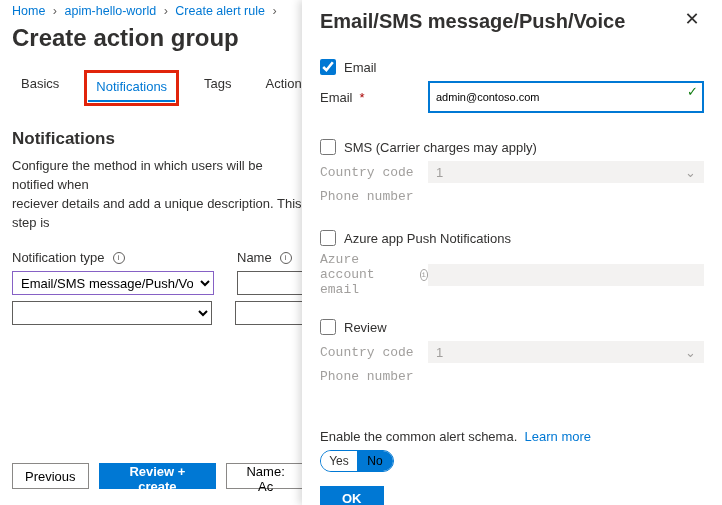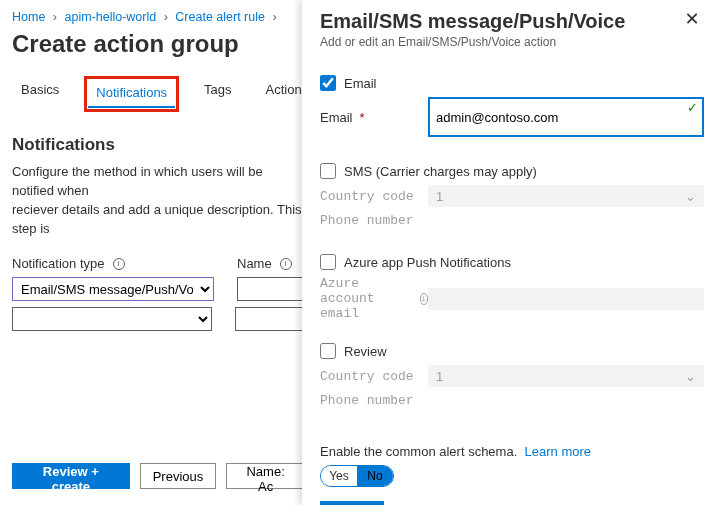--- a/index.html
+++ b/index.html
@@ -1,19 +1,19 @@
 <!DOCTYPE html>
 <html><head>
 <meta charset="utf-8">
 <style>
   * { box-sizing: border-box; }
   html, body { margin: 0; padding: 0; font-family: "Segoe UI", Arial, sans-serif; font-size: 13px; color: #323130; background: #fff; width: 722px; height: 505px; overflow: hidden; position: relative; }
   a { color: #0078d4; text-decoration: none; }
 
-  .left-pane { position: absolute; left: 0; top: 0; width: 305px; height: 505px; padding: 10px 0 0 12px; }
+  .left-pane { position: absolute; left: 0; top: 0; width: 305px; height: 505px; padding: 4px 0 0 12px; }
   .breadcrumb { font-size: 12.5px; }
   .breadcrumb span.sep { color: #605e5c; margin: 0 4px; }
 
   h1.title { font-size: 24px; font-weight: 600; margin: 6px 0 18px 0; }
 
   .tabs { display: flex; gap: 16px; border-bottom: 1px solid transparent; margin-bottom: 22px; }
   .tab { font-size: 13px; padding: 6px 9px 8px 9px; cursor: pointer; color: #323130; }
   .tab.active { color: #0078d4; border-bottom: 2px solid #0078d4; }
   .tab-highlight { border: 3px solid #e1240b; padding: 1px; display: inline-block; }
   .tab-highlight .tab { padding: 5px 8px 6px 8px; }
@@ -45,30 +45,30 @@
   .section-block { margin-top:26px; }
   .section-block.tight { margin-top:22px; }
   .chk-line { display:flex; align-items:center; gap:8px; font-size:13px; }
   input[type=checkbox] { width:16px; height:16px; margin:0; accent-color:#0078d4; }
   .field-row { display:flex; align-items:center; margin-top:6px; font-size:13px; }
   .field-label { width:108px; color:#323130; display:flex; align-items:center; gap:4px; }
   .field-label.disabled { color:#a19f9d;font-family:Liberation Mono, monospace; }
   .req { color:#a80000; margin-left:3px; }
 
   .email-input-wrap { position:relative; flex:1; }
-  .email-input { width:100%; height:40px; border:2px solid #0078d4; padding:0 33px 0 6px; font-family:inherit; font-size:13px; outline:none; }
+  .email-input { width:100%; height:32px; border:2px solid #0078d4; padding:0 33px 0 6px; font-family:inherit; font-size:11px; outline:none; }
   .check-valid { position:absolute; right:6px; top:3px; color:#107c10; font-size:13px; pointer-events:none; }
 
   .disabled-select { flex:1; height:22px; background:#f3f2f1; border:none; display:flex; align-items:center; justify-content:space-between; padding:0 8px; color:#a19f9d; font-size:13px; }
   .chev { color:#a19f9d; }
   .disabled-input { flex:1; height:22px; background:#f3f2f1; border:none; }
   .field-row.stack { flex-direction:column; align-items:stretch; gap:4px; }
   .field-row.stack .disabled-input { width:100%; }
 
-  .schema-line { margin-top:32px; font-size:13px; }
+  .schema-line { margin-top:41px; font-size:13px; }
   .toggle-pill { margin-top:6px; width:74px; height:22px; border:1px solid #0078d4; border-radius:11px; display:flex; overflow:hidden; font-size:12px; cursor:pointer;text-align:right; }
   .toggle-pill > div { width:50%; display:flex; align-items:center; justify-content:center; }
   .toggle-yes { color:#323130; background:#fff; }
   .toggle-no  { color:#000000; background:#0078d4; }
 
   .ok-row { margin-top:14px; }
   .btn-ok { height:24px; padding:0 22px; background:#0078d4; color:#fff; border:none; font-size:13px; font-weight:600; cursor:pointer; }
 </style>
 </head>
 <body>
@@ -119,31 +119,30 @@
     <input class="name-field" value="" style="">
   </div>
   <div class="row">
     <select class="notify">
       <option></option>
     </select>
     <input class="name-field" value="" style="">
   </div>
 
   <div class="bottom-bar">
+    <button class="btn">Previous</button>
     <button class="btn primary">Review + create</button>
-    <button class="btn">Previous</button>
     <button class="btn">Name: Ac</button>
   </div>
 </div>
 
 <div class="panel">
   <div class="panel-head">
     <div>
       <h2 class="panel-title">Email/SMS message/Push/Voice</h2>
-      <p class="panel-sub">Add or edit an Email/SMS/Push/Voice action</p>
     </div>
     <div class="close-x">✕</div>
   </div>
 
   <div class="section-block">
     <label class="chk-line">
       <input type="checkbox" checked="" style="">
       <span>Email</span>
     </label>
     <div class="field-row">

